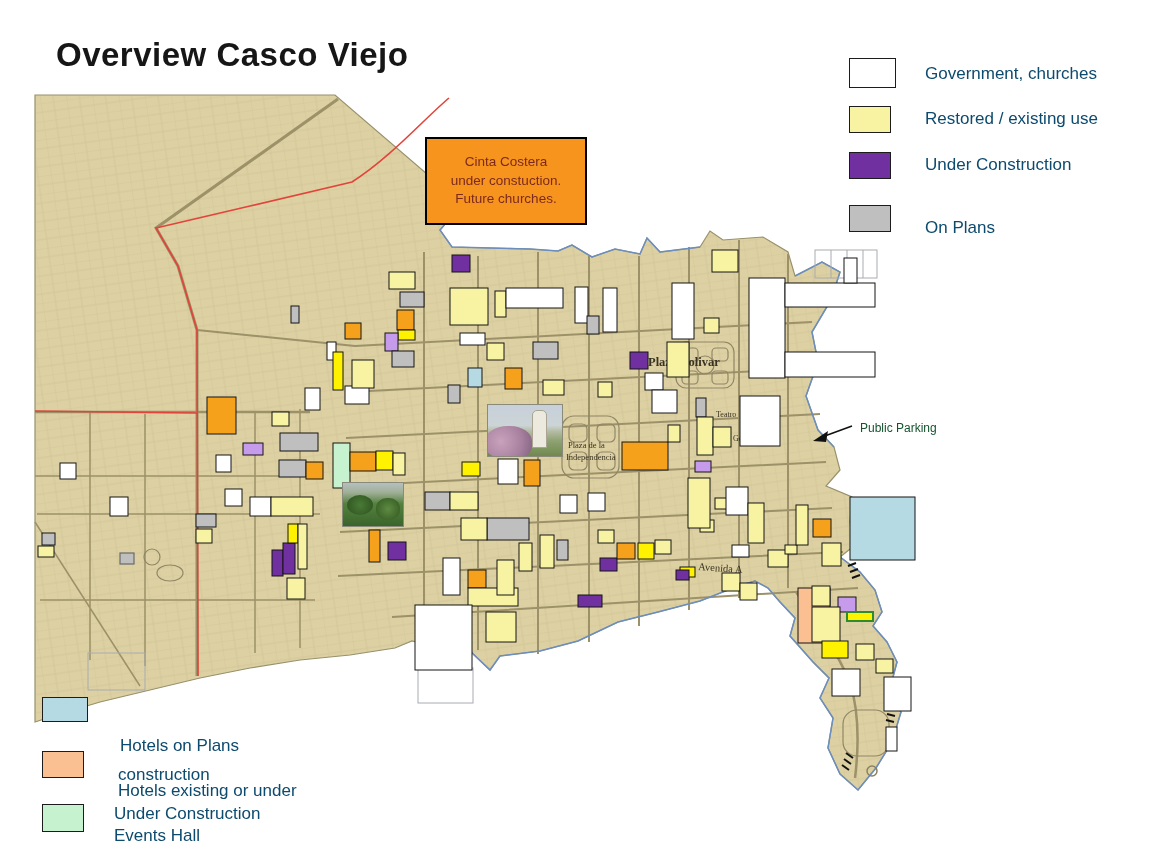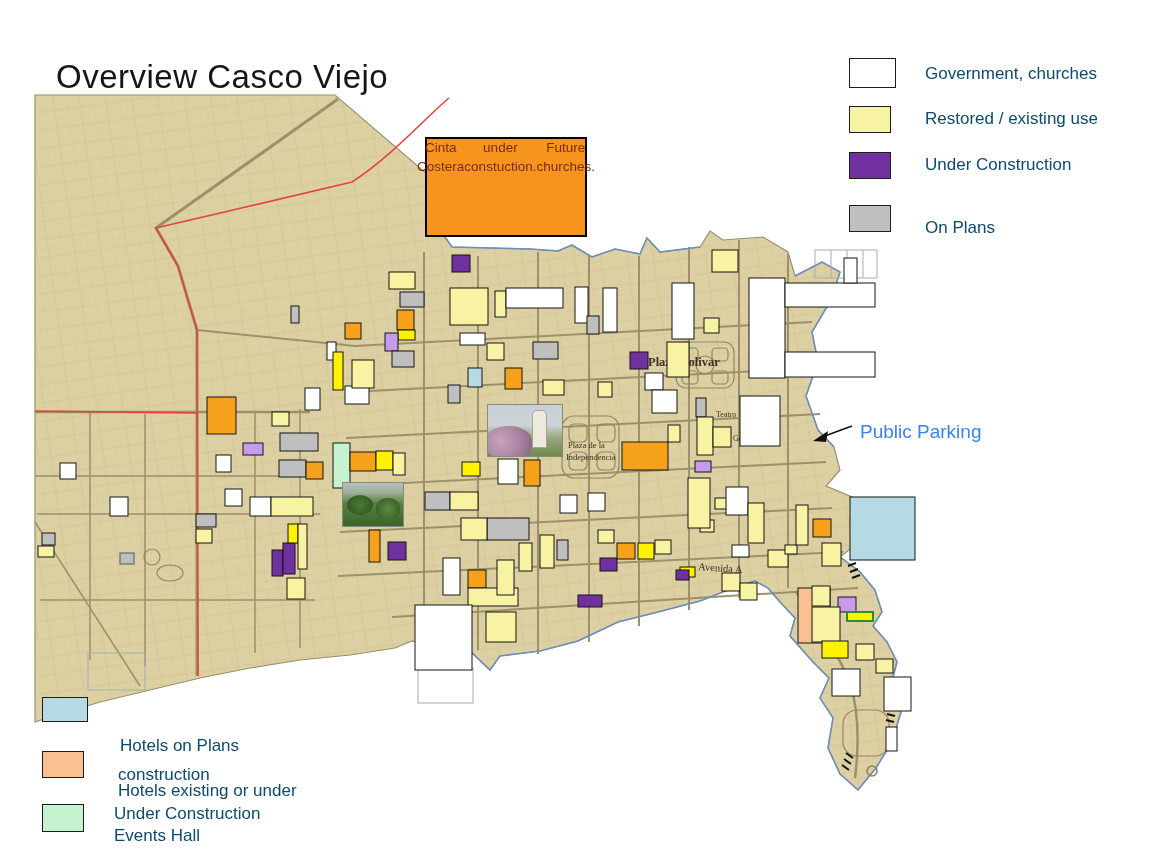--- a/index.html
+++ b/index.html
@@ -1,26 +1,26 @@
 <!DOCTYPE html>
 <html><head>
 <meta charset="utf-8">
 <style>
   html,body{margin:0;padding:0}
   body{width:1154px;height:866px;position:relative;background:#fff;overflow:hidden;
        font-family:"Liberation Sans",sans-serif;color:#000}
-  #title{position:absolute;left:56px;top:58px;margin:0;font-size:33px;font-weight:400;
+  #title{position:absolute;left:56px;top:36px;margin:0;font-size:33px;font-weight:700;
          letter-spacing:.5px;color:#161616}
   #mapsvg{position:absolute;left:0;top:0}
   .sw{position:absolute;border:1px solid #1c1c1c;box-sizing:border-box}
   .lg{position:absolute;font-size:17px;color:#0c4a6e;line-height:21px;white-space:nowrap}
-  #callout{position:absolute;left:425px;top:137px;width:162px;height:100px;border:2px solid #000;
-           box-sizing:border-box;display:flex;flex-direction:row;justify-content:center;
+  #callout{position:absolute;left:425px;top:137px;width:162px;height:88px;border:2px solid #000;
+           box-sizing:border-box;display:flex;flex-direction:column;justify-content:center;
            text-align:center;font-size:13.5px;line-height:1.4}
-  #pp-label{position:absolute;left:860px;top:421px;font-size:19px;color:#3b82f6}
+  #pp-label{position:absolute;left:860px;top:421px;font-size:12px;color:#14532d}
   .photo{position:absolute;overflow:hidden;border:1px solid #8a8a7a;box-sizing:border-box}
   #photo-cathedral{left:487px;top:404px;width:76px;height:53px;
     background:linear-gradient(180deg,#c7d0da 0%,#ccd4d6 40%,#b4bba2 52%,#8fa273 70%,#70894f 100%)}
   #photo-cathedral .tower{position:absolute;right:15px;top:5px;width:13px;height:36px;
     background:#eceadf;border:1px solid #a9a494;border-radius:5px 5px 0 0}
   #photo-cathedral .foliage{position:absolute;left:-4px;bottom:-4px;width:48px;height:34px;
     background:radial-gradient(circle at 35% 45%,#c9a3bd 0%,#a57f9d 60%,#7d5f7c 100%);
     border-radius:50% 45% 40% 50%}
   #photo-park{left:342px;top:482px;width:62px;height:45px;
     background:linear-gradient(180deg,#b6bfc0 0%,#9fb097 22%,#55813f 48%,#39652c 100%)}

